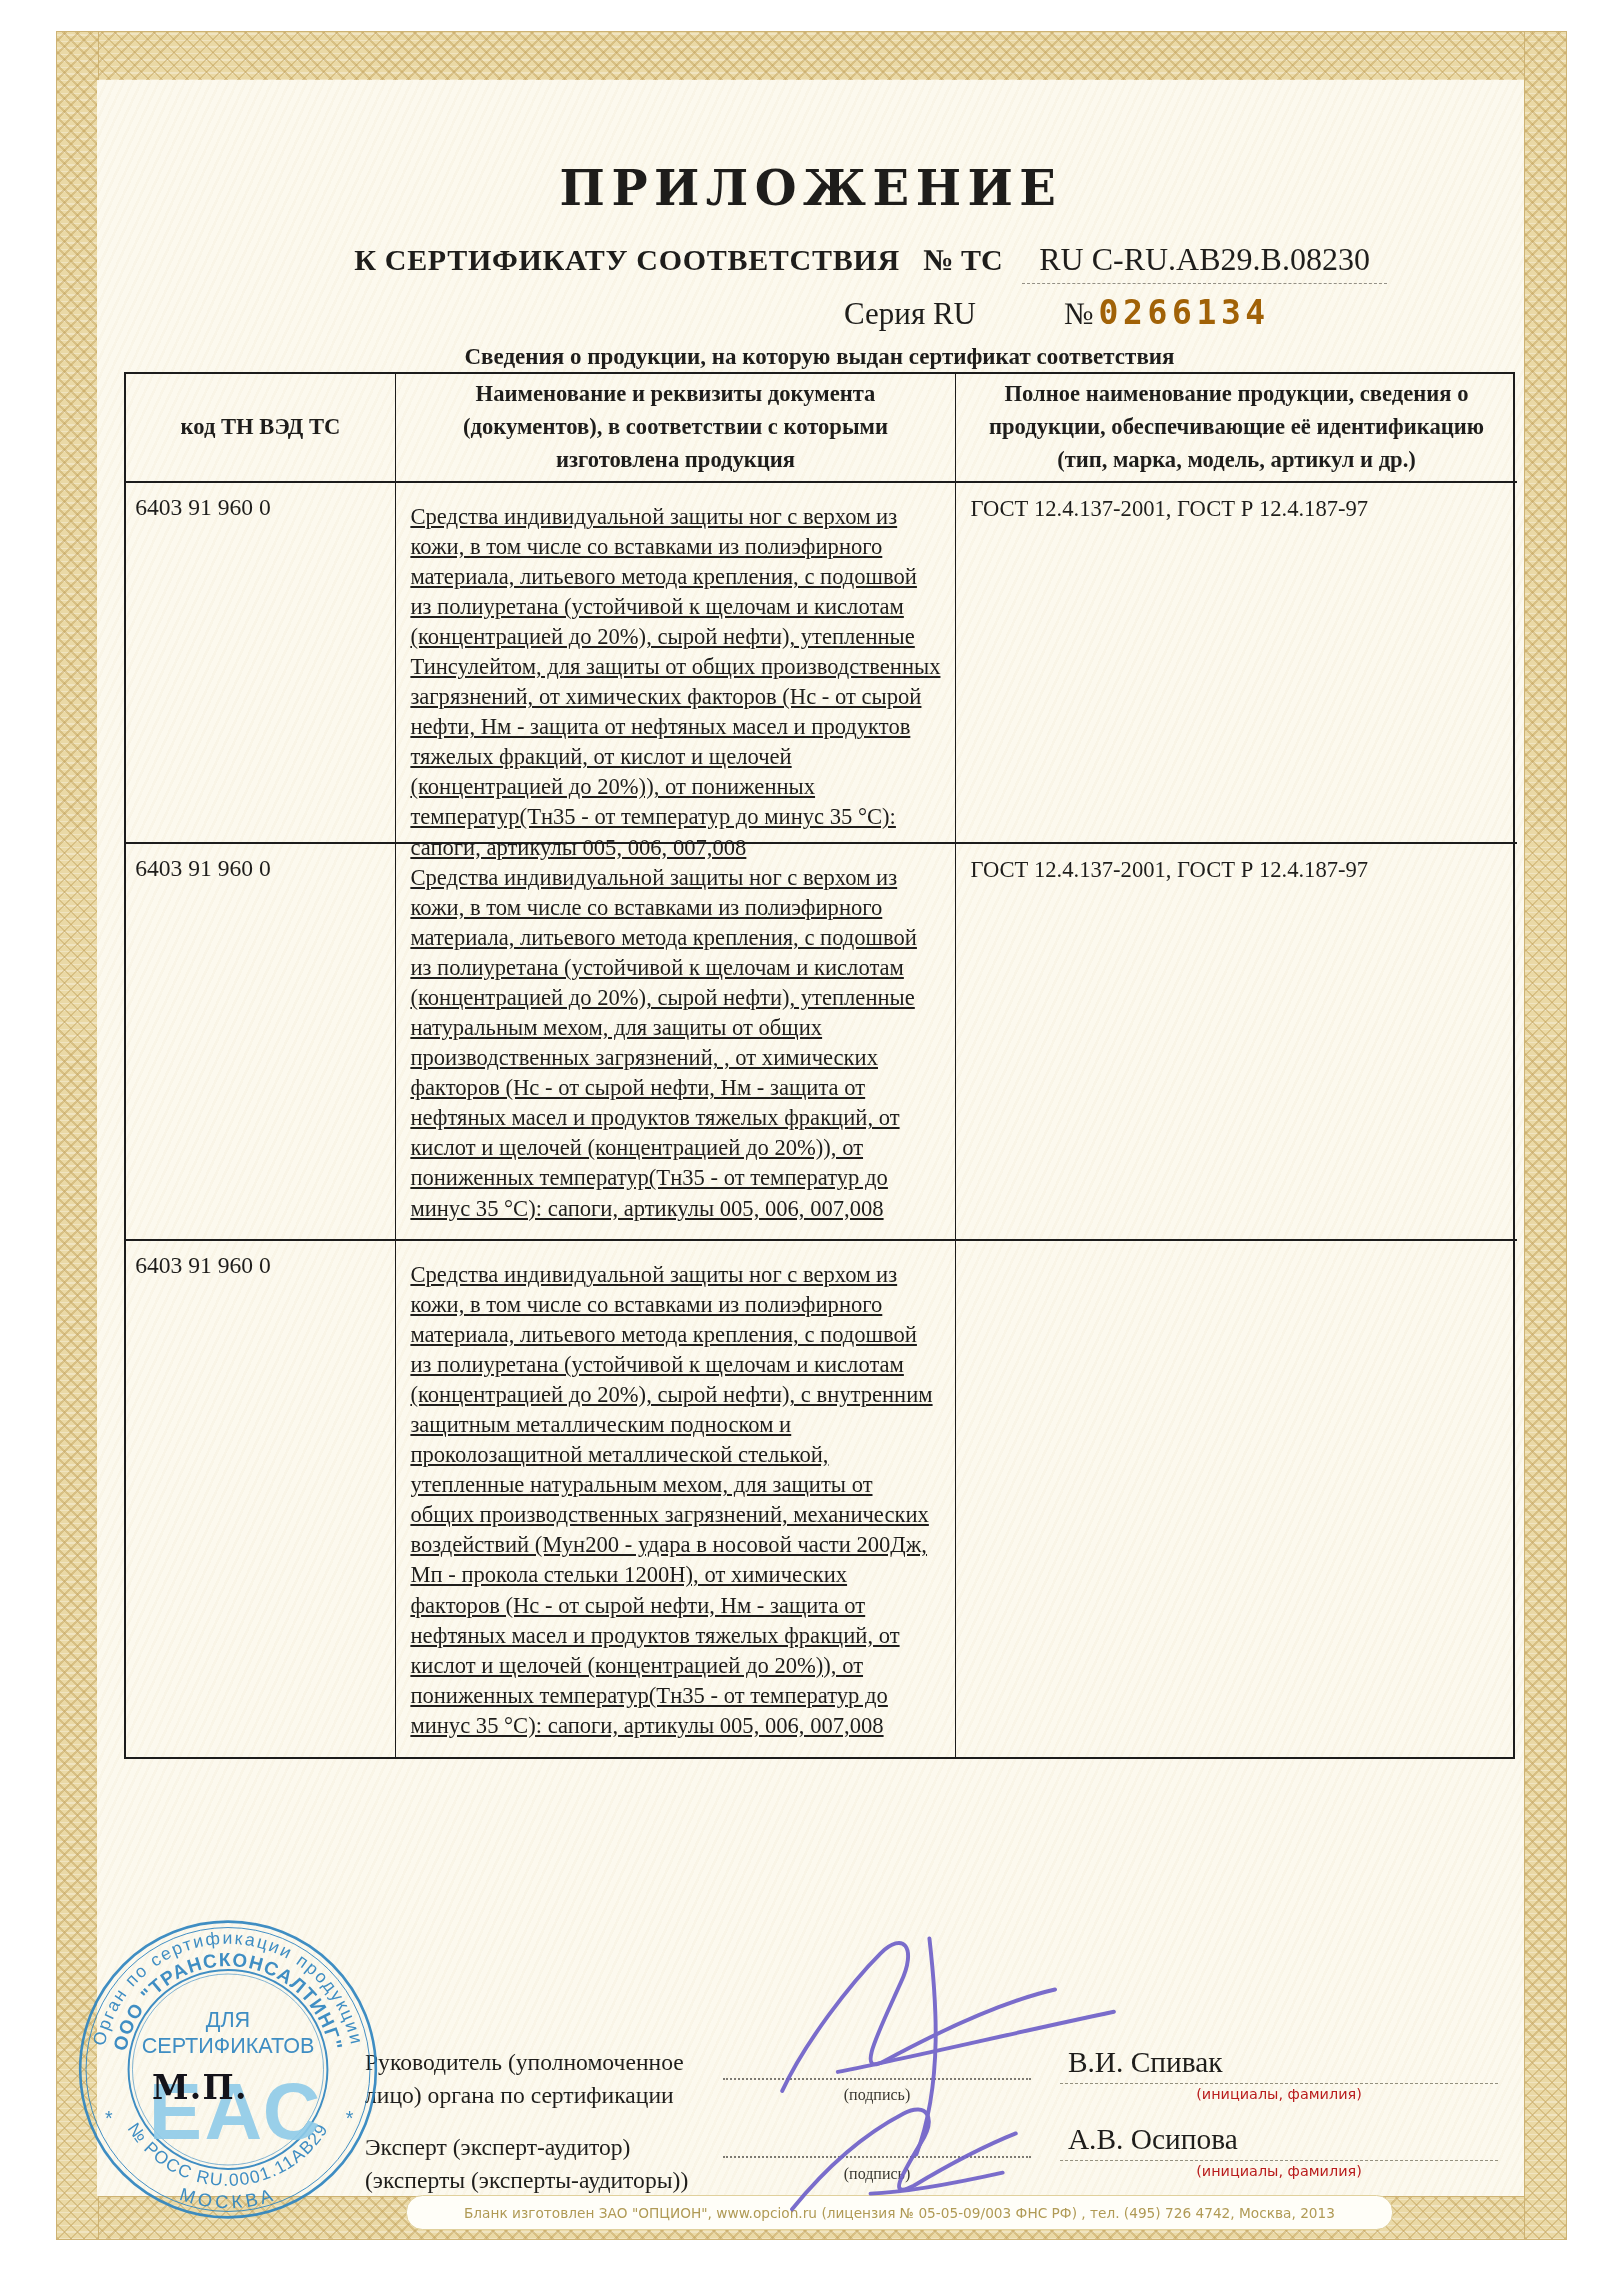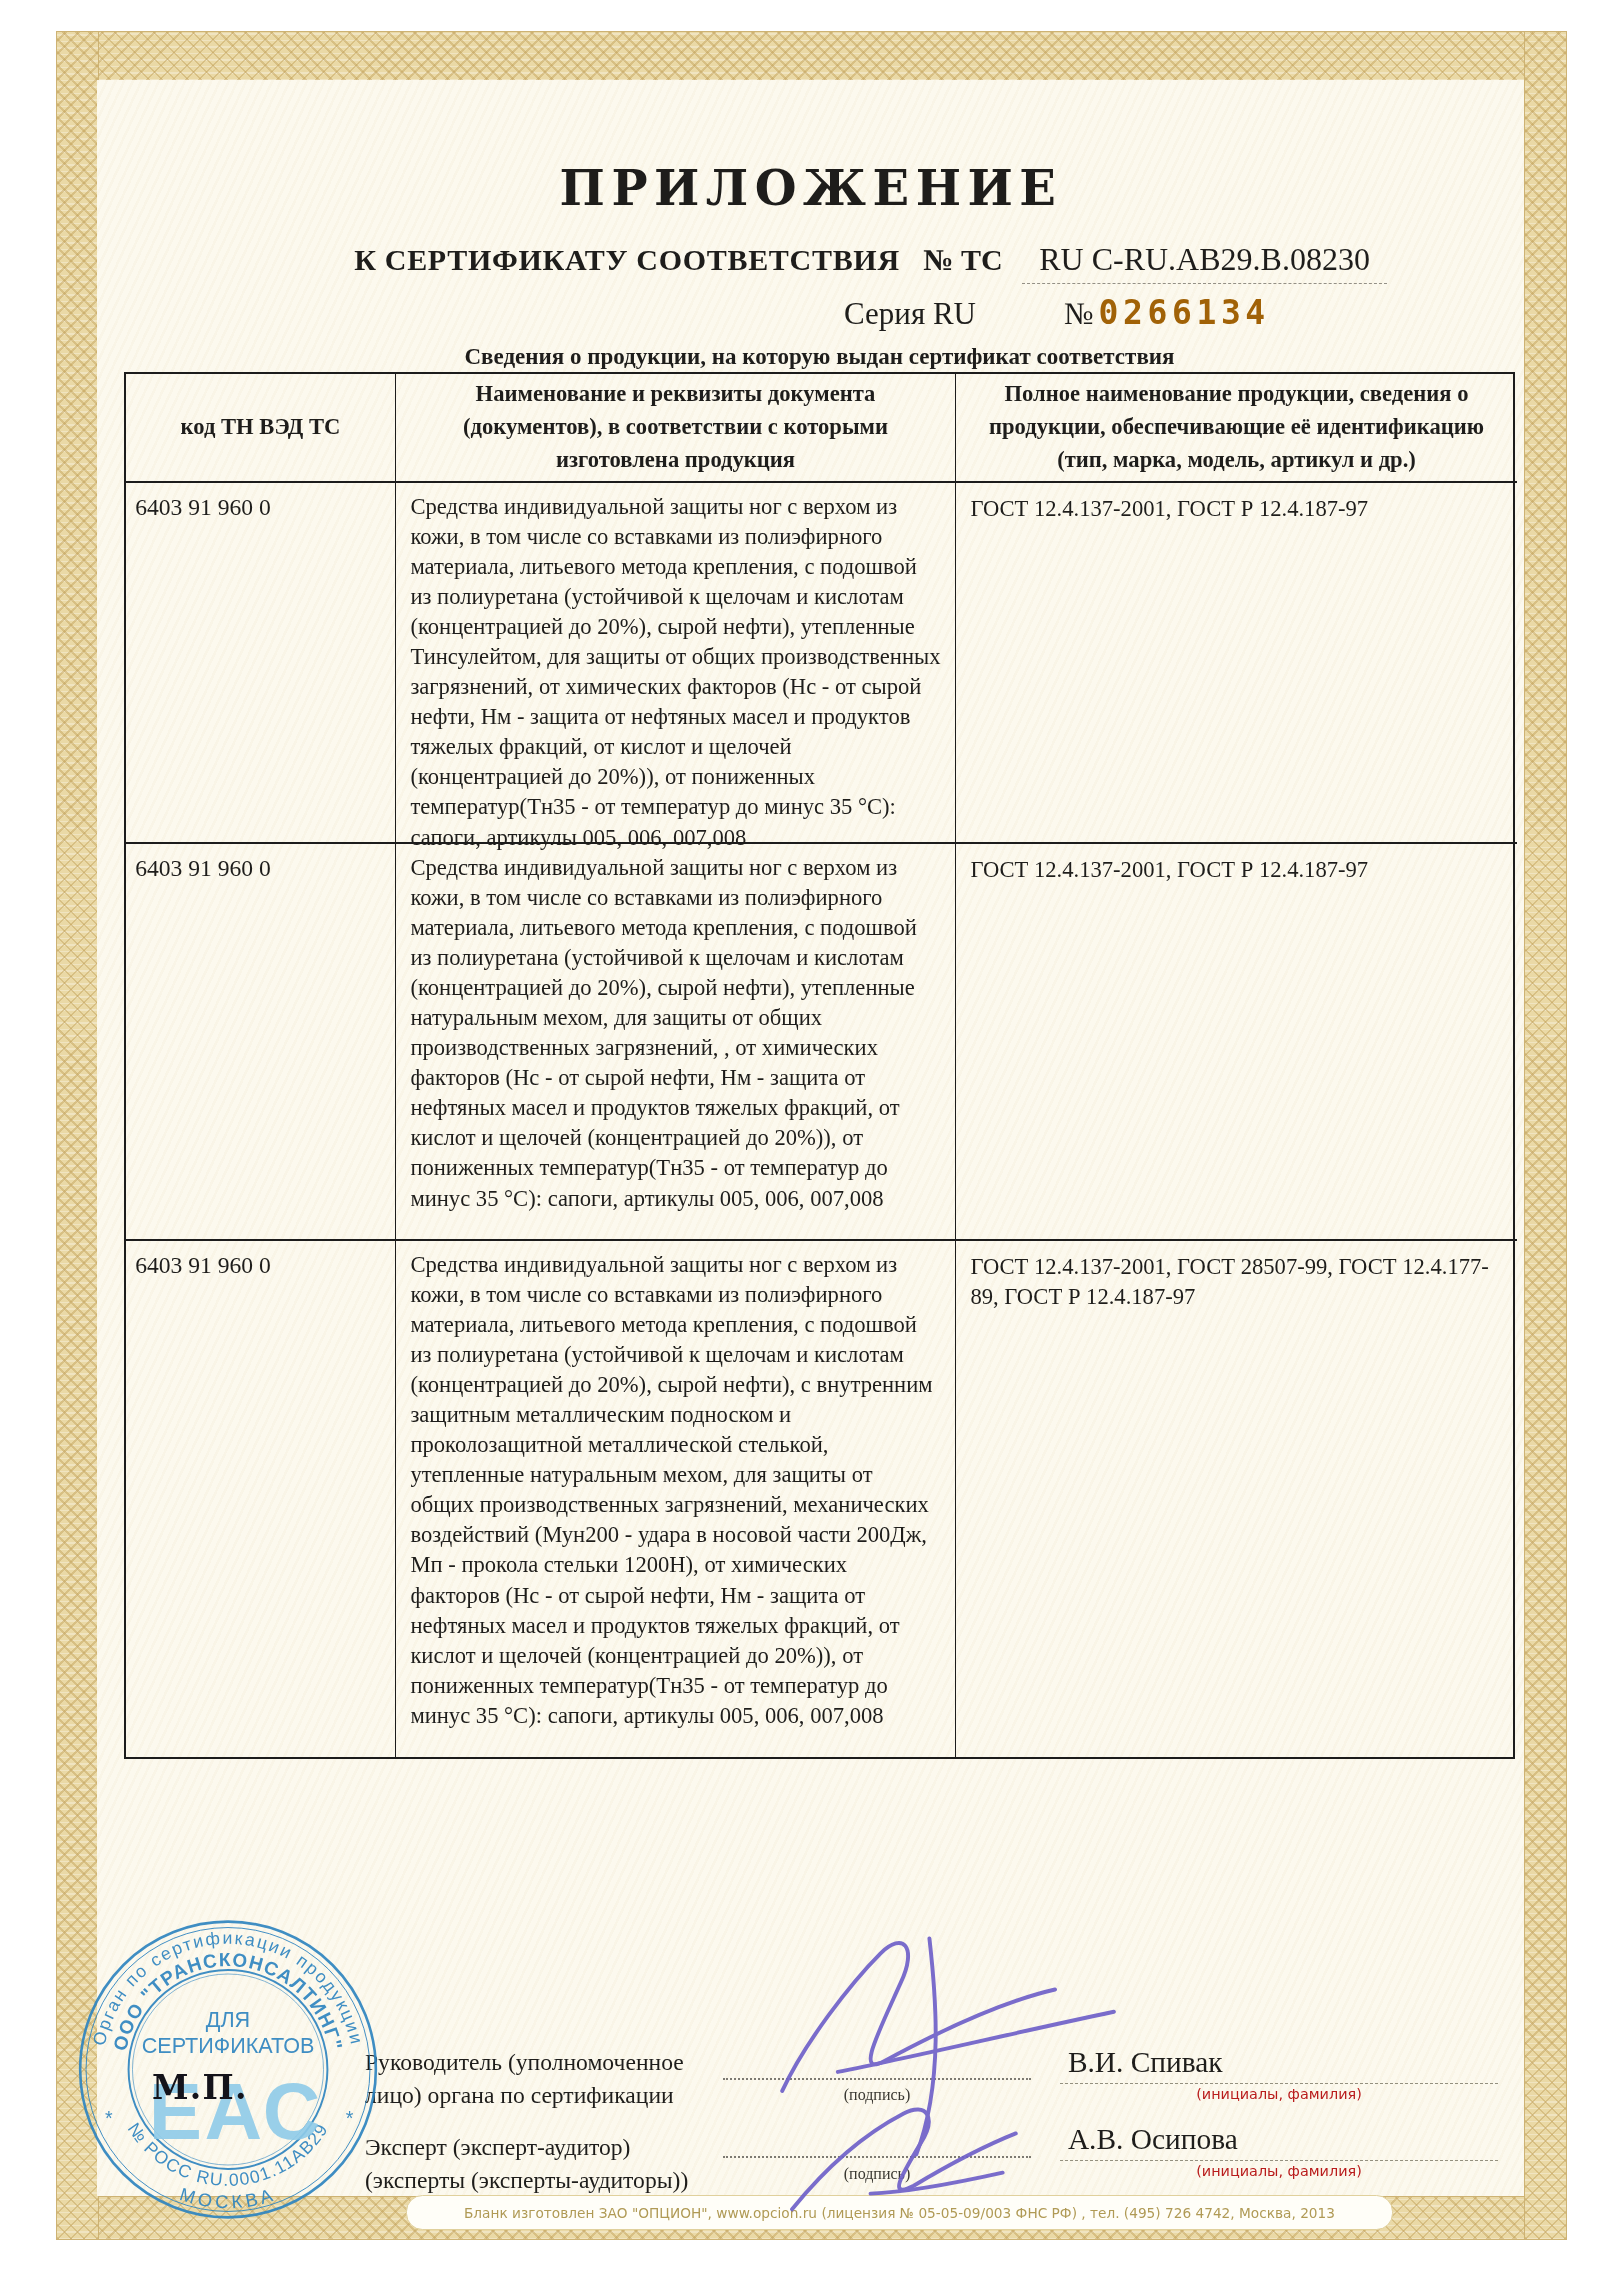--- a/index.html
+++ b/index.html
@@ -54,21 +54,21 @@
     display:grid;grid-template-columns:270px 560px 561px;
     grid-template-rows:109px 361px 397px 516px;
     border:2.6px solid #1c1c1c;box-sizing:border-box;background:transparent;}
   .cell{border-right:1.3px solid #1c1c1c;border-bottom:2px solid #1c1c1c;box-sizing:border-box;
     font-size:22.6px;line-height:1.33;padding:7.9px 14.4px;}
   .cell:nth-child(3n){border-right:none;}
   .cell.hdr{font-weight:bold;text-align:center;display:flex;align-items:center;justify-content:center;
     border-bottom:2.6px solid #1c1c1c;padding:3.9px 11.8px;line-height:1.45;}
   .cell.last{border-bottom:none;}
   .cell.code{padding-top:9.2px;padding-left:9.2px;font-size:23.6px;}
-  .cell.desc{padding-top:9px;}
+  .cell.desc{padding-top:19px;text-decoration:underline;}
   .cell.docs{padding-top:11px;}
 
   
   .sig-label{position:absolute;left:365px;width:393px;font-size:23.6px;line-height:1.38;z-index:4;}
   .sig-label-1{top:2046px;}
   .sig-label-2{top:2131px;}
   .sig-line{position:absolute;left:723px;width:308px;border-bottom:2px dotted #7d7a72;z-index:4;}
   .sig-line-1{top:2060px;height:18.3px;}
   .sig-line-2{top:2138px;height:18.3px;}
   .sig-caption{position:absolute;left:723px;width:308px;text-align:center;font-size:16px;color:#3a3832;z-index:4;}
@@ -132,21 +132,20 @@
     <div class="cell code">6403 91 960 0</div>
     <div class="cell desc">Средства индивидуальной защиты ног с верхом из кожи, в том числе со вставками из полиэфирного материала, литьевого метода крепления, с подошвой из полиуретана (устойчивой к щелочам и кислотам (концентрацией до 20%), сырой нефти), утепленные Тинсулейтом, для защиты от общих производственных загрязнений, от химических факторов (Нс - от сырой нефти, Нм - защита от нефтяных масел и продуктов тяжелых фракций, от кислот и щелочей (концентрацией до 20%)), от пониженных температур(Тн35 - от температур до минус 35 °С): сапоги, артикулы 005, 006, 007,008</div>
     <div class="cell docs">ГОСТ 12.4.137-2001, ГОСТ Р 12.4.187-97</div>
 
     <div class="cell code">6403 91 960 0</div>
     <div class="cell desc">Средства индивидуальной защиты ног с верхом из кожи, в том числе со вставками из полиэфирного материала, литьевого метода крепления, с подошвой из полиуретана (устойчивой к щелочам и кислотам (концентрацией до 20%), сырой нефти), утепленные натуральным мехом, для защиты от общих производственных загрязнений, , от химических факторов (Нс - от сырой нефти, Нм - защита от нефтяных масел и продуктов тяжелых фракций, от кислот и щелочей (концентрацией до 20%)), от пониженных температур(Тн35 - от температур до минус 35 °С): сапоги, артикулы 005, 006, 007,008</div>
     <div class="cell docs">ГОСТ 12.4.137-2001, ГОСТ Р 12.4.187-97</div>
 
     <div class="cell code last">6403 91 960 0</div>
     <div class="cell desc last">Средства индивидуальной защиты ног с верхом из кожи, в том числе со вставками из полиэфирного материала, литьевого метода крепления, с подошвой из полиуретана (устойчивой к щелочам и кислотам (концентрацией до 20%), сырой нефти), с внутренним защитным металлическим подноском и проколозащитной металлической стелькой, утепленные натуральным мехом, для защиты от общих производственных загрязнений, механических воздействий (Мун200 - удара в носовой части 200Дж, Мп - прокола стельки 1200Н), от химических факторов (Нс - от сырой нефти, Нм - защита от нефтяных масел и продуктов тяжелых фракций, от кислот и щелочей (концентрацией до 20%)), от пониженных температур(Тн35 - от температур до минус 35 °С): сапоги, артикулы 005, 006, 007,008</div>
-    <div class="cell docs last">ГОСТ 12.4.137-2001, ГОСТ 28507-99, ГОСТ 12.4.177-89, ГОСТ Р 12.4.187-97</div>
   </div>
 
   <div class="sig-label sig-label-1">
     <div>Руководитель (уполномоченное</div>
     <div>лицо) органа по сертификации</div>
   </div>
   <div class="sig-line sig-line-1"></div>
   <div class="sig-caption sig-caption-1">(подпись)</div>
   <div class="sig-name sig-name-1">В.И. Спивак</div>
   <div class="initials-caption initials-caption-1">(инициалы, фамилия)</div>

